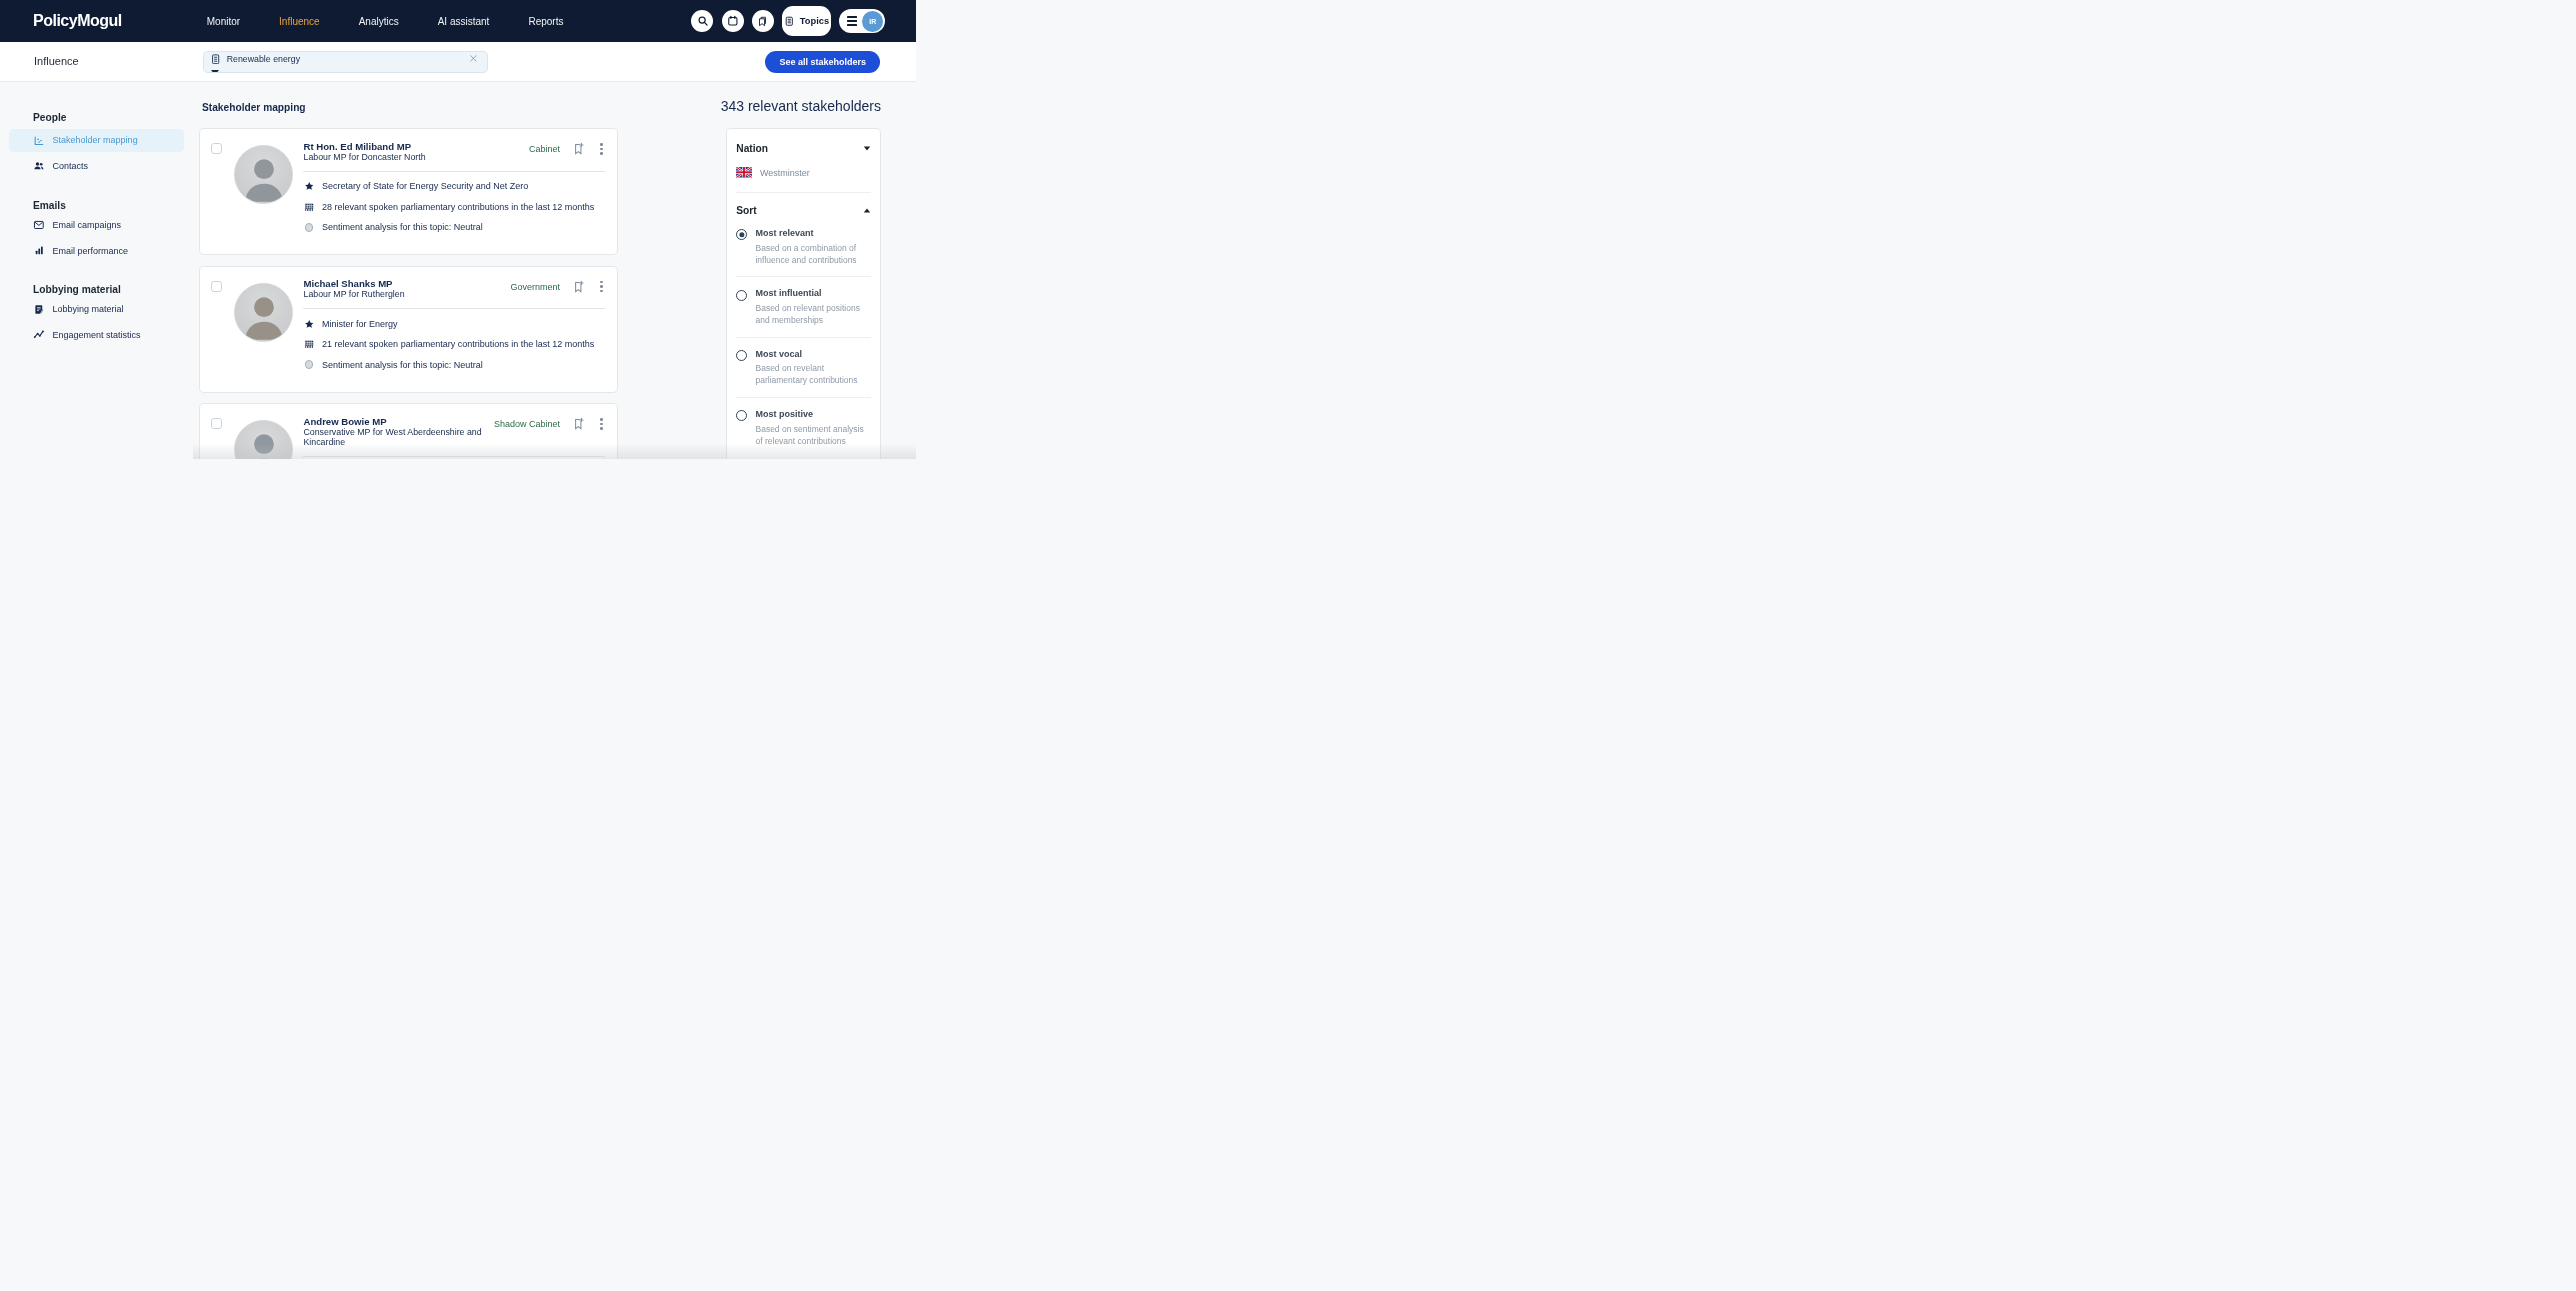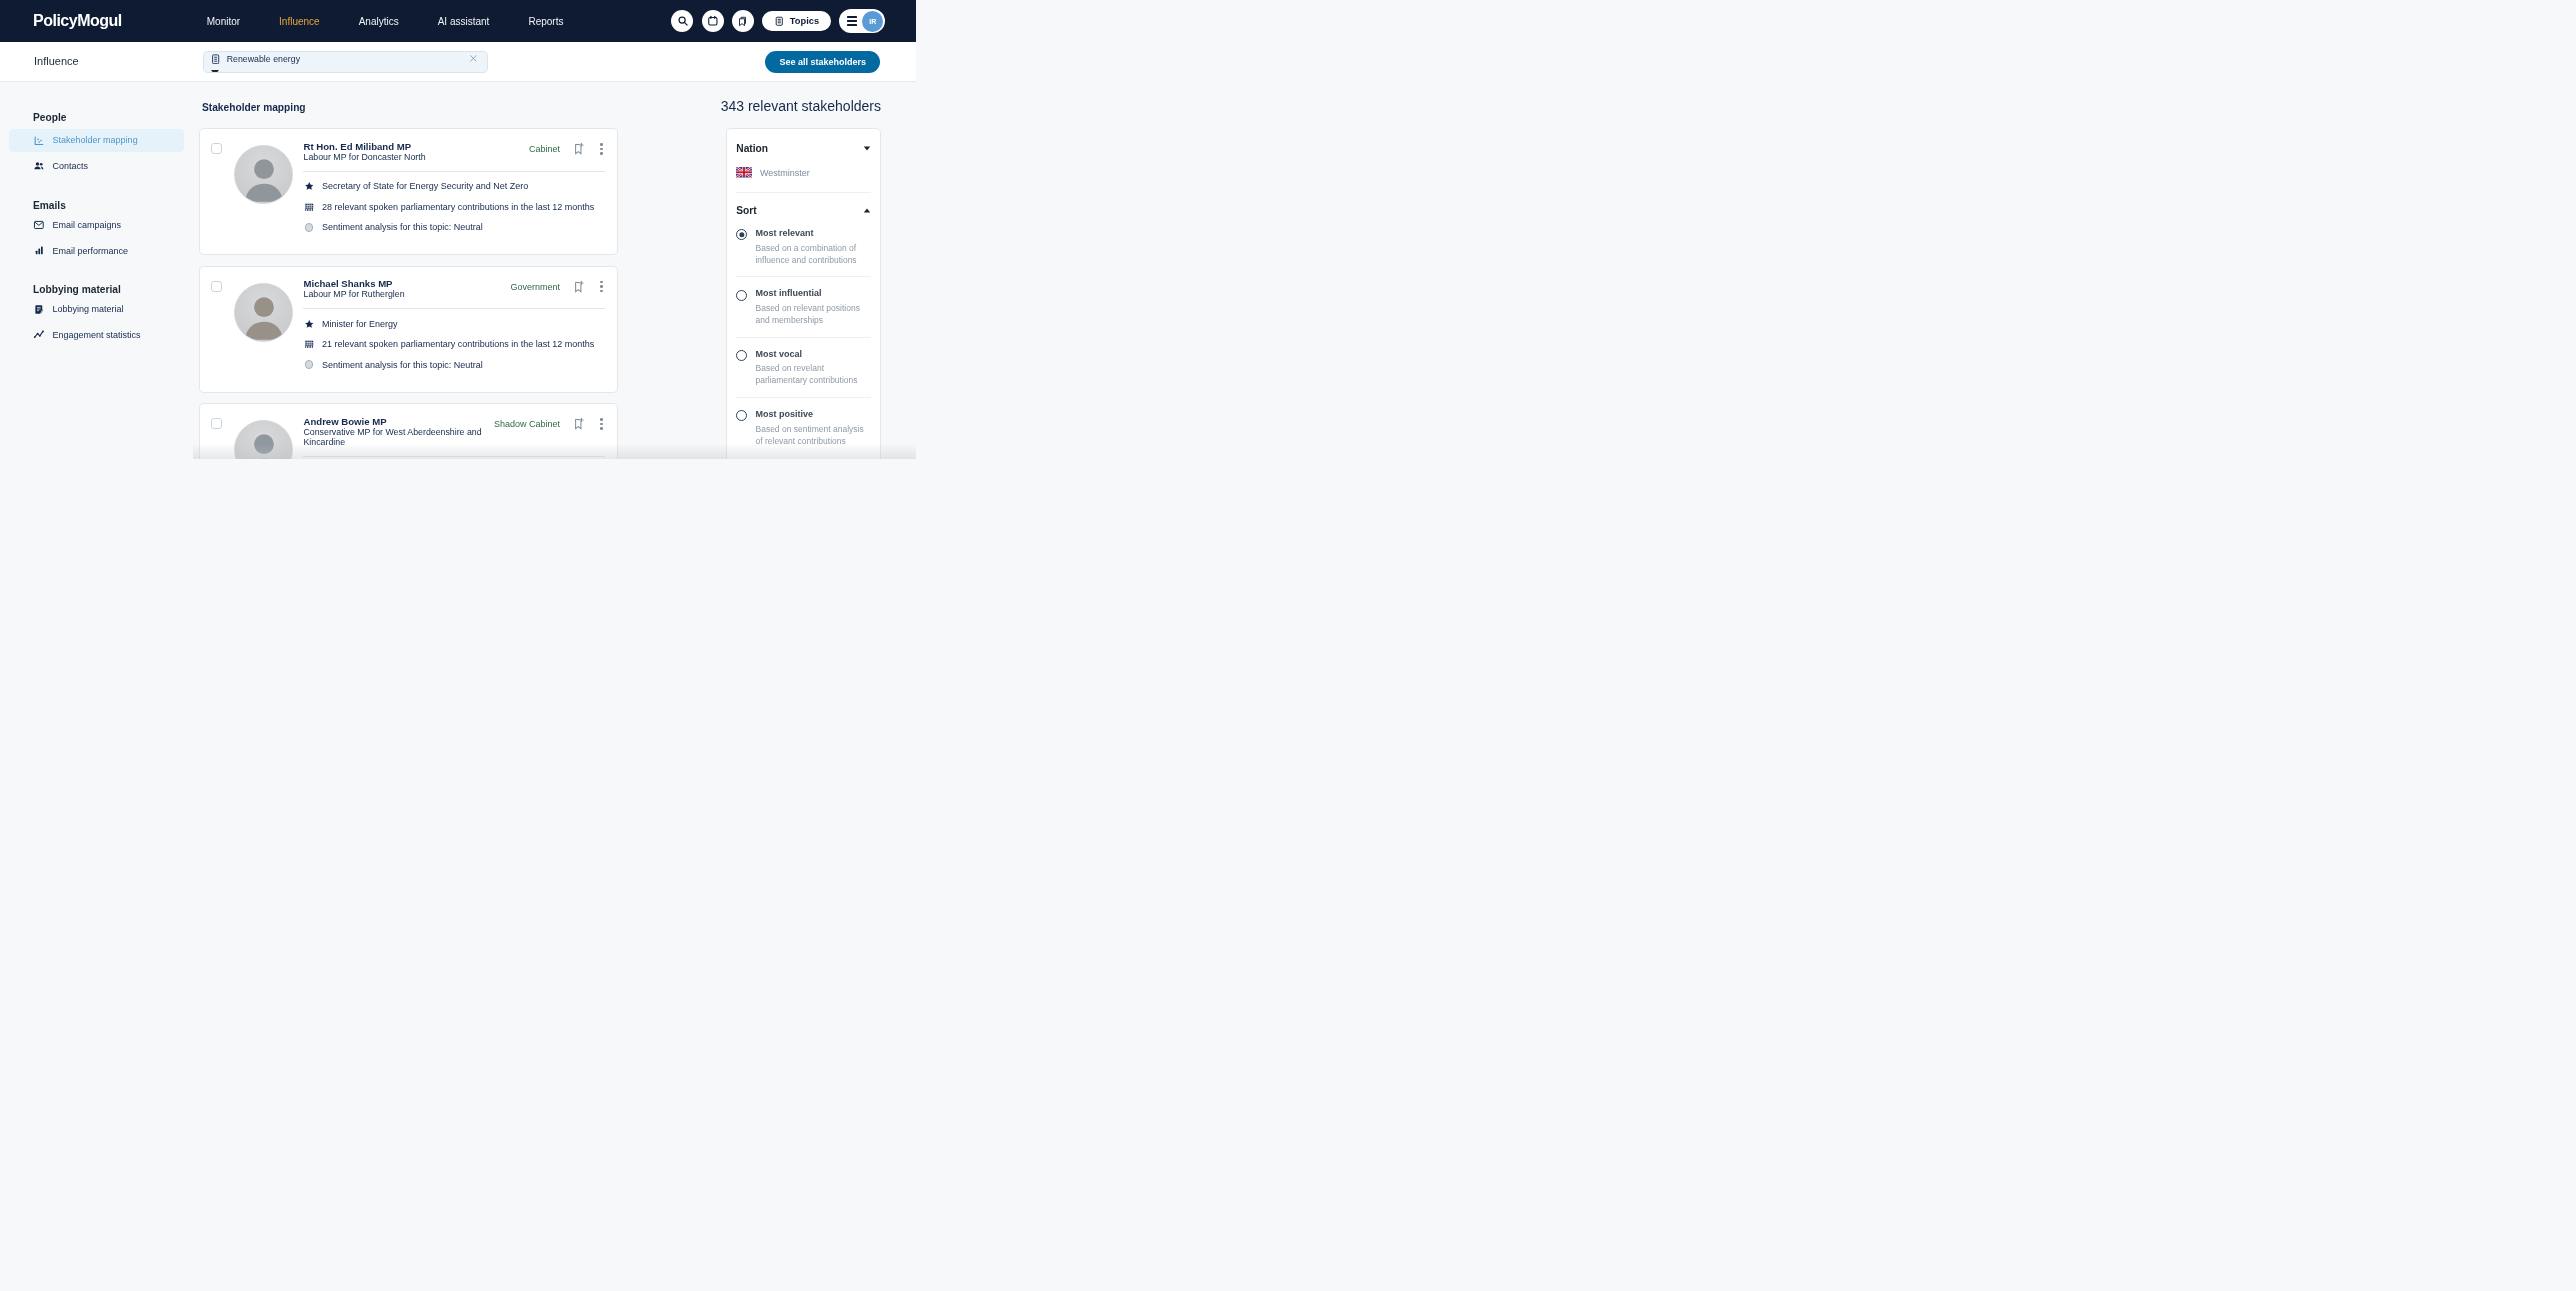--- a/index.html
+++ b/index.html
@@ -10,40 +10,40 @@
   
   .topnav { position: relative; height: 42px; background: #0e1b32; display: flex; align-items: center; }
   .brand { margin-left: 33px; color: #ffffff; font-size: 16px; font-weight: 800; letter-spacing: -0.5px; }
   .nav-links { display: flex; gap: 39px; margin-left: 85px; }
   .nav-link { color: #f2f4f7; font-size: 10px; cursor: pointer; position: relative; }
   .nav-link.active { color: #e8a33e; }
   .nav-link.active .nav-caret { position: absolute; left: 50%; transform: translateX(-50%); top: 27px;
     width: 0; height: 0; border-left: 5.8px solid transparent; border-right: 5.8px solid transparent; border-bottom: 7.6px solid #ffffff; }
   .nav-right { margin-left: auto; margin-right: 31px; display: flex; align-items: center; gap: 8.2px; }
   .icon-btn { width: 22px; height: 22px; border-radius: 50%; background: #ffffff; display: flex; align-items: center; justify-content: center; cursor: pointer; }
-  .pill-btn { height: 20px; border-radius: 11px; background: #ffffff; display: flex; align-items: center; gap: 5.3px; padding: 0 12px; cursor: pointer; }
+  .pill-btn { height: 30px; border-radius: 11px; background: #ffffff; display: flex; align-items: center; gap: 5.3px; padding: 0 2px; cursor: pointer; }
   .pill-btn .pill-label { font-size: 9.3px; font-weight: 700; color: #0e1b32; }
   .profile-btn { height: 24.5px; border-radius: 12.3px; background: #ffffff; display: flex; align-items: center; gap: 5.3px; padding: 1.8px 1.8px 1.8px 7.6px; cursor: pointer; }
   .hamburger { display: flex; flex-direction: column; gap: 2px; }
   .hamburger span { display: block; width: 10px; height: 1.8px; background: #0e1b32; border-radius: 0.6px; }
   .avatar-badge { width: 21px; height: 21px; border-radius: 50%; background: #5b9bd5; color: #ffffff; font-size: 7px; font-weight: 700; display: flex; align-items: center; justify-content: center; }
 
   
   .subheader { position: relative; height: 40px; background: #ffffff; border-bottom: 0.6px solid #e8eaec; }
   .section-label { position: absolute; left: 34px; top: 13px; font-size: 11px; color: #1f2937; }
   .search-combo { position: absolute; left: 203px; top: 9.3px; height: 21.6px; display: flex; border: 0.6px solid #d9e4ec; border-radius: 4.7px; background: #eef5fa; overflow: hidden; flex-direction: column; }
   .search-main { width: 283px; display: flex; align-items: center; gap: 6.4px; padding: 0 7px; }
   .search-value { flex: 1; border: none; outline: none; background: transparent; font-family: "Liberation Sans", sans-serif; font-size: 8.8px; color: #16294d; }
   .clear-x { width: 13px; height: 13px; display: flex; align-items: center; justify-content: center; cursor: pointer; }
   .combo-sep { width: 0.6px; background: #dde5ec; margin: 2.3px 0; }
   .combo-caret { width: 21.6px; display: flex; align-items: center; justify-content: center; cursor: pointer; }
   .caret-down { width: 0; height: 0; border-left: 4.1px solid transparent; border-right: 4.1px solid transparent; border-top: 5.3px solid #1b2430; }
   .caret-up { width: 0; height: 0; border-left: 4.1px solid transparent; border-right: 4.1px solid transparent; border-bottom: 5.3px solid #1b2430; }
   .see-all-btn { position: absolute; right: 36px; top: 9.3px; height: 21.6px; padding: 0 14px; border: none; border-radius: 11px;
-    background: #0369a1; color: #ffffff; font-family: "Liberation Sans", sans-serif; font-size: 9px; font-weight: 600; cursor: pointer; }
+    background: #1d4ed8; color: #ffffff; font-family: "Liberation Sans", sans-serif; font-size: 9px; font-weight: 600; cursor: pointer; }
 
   
   .content { position: relative; height: 377px; }
 
   
   .sidebar { position: absolute; left: 0; top: 0; width: 193px; }
   .side-heading { margin: 0 0 0 33px; font-size: 10.2px; font-weight: 700; color: #1d2733; }
   .side-heading.first { margin-top: 30px; }
   .side-heading.later { margin-top: 22px; }
   .side-item { display: flex; align-items: center; gap: 7.6px; height: 23.4px; margin: 2.3px 9.3px 0; padding-left: 24px; border-radius: 4.7px; cursor: pointer; color: #16294d; font-size: 9px; }

